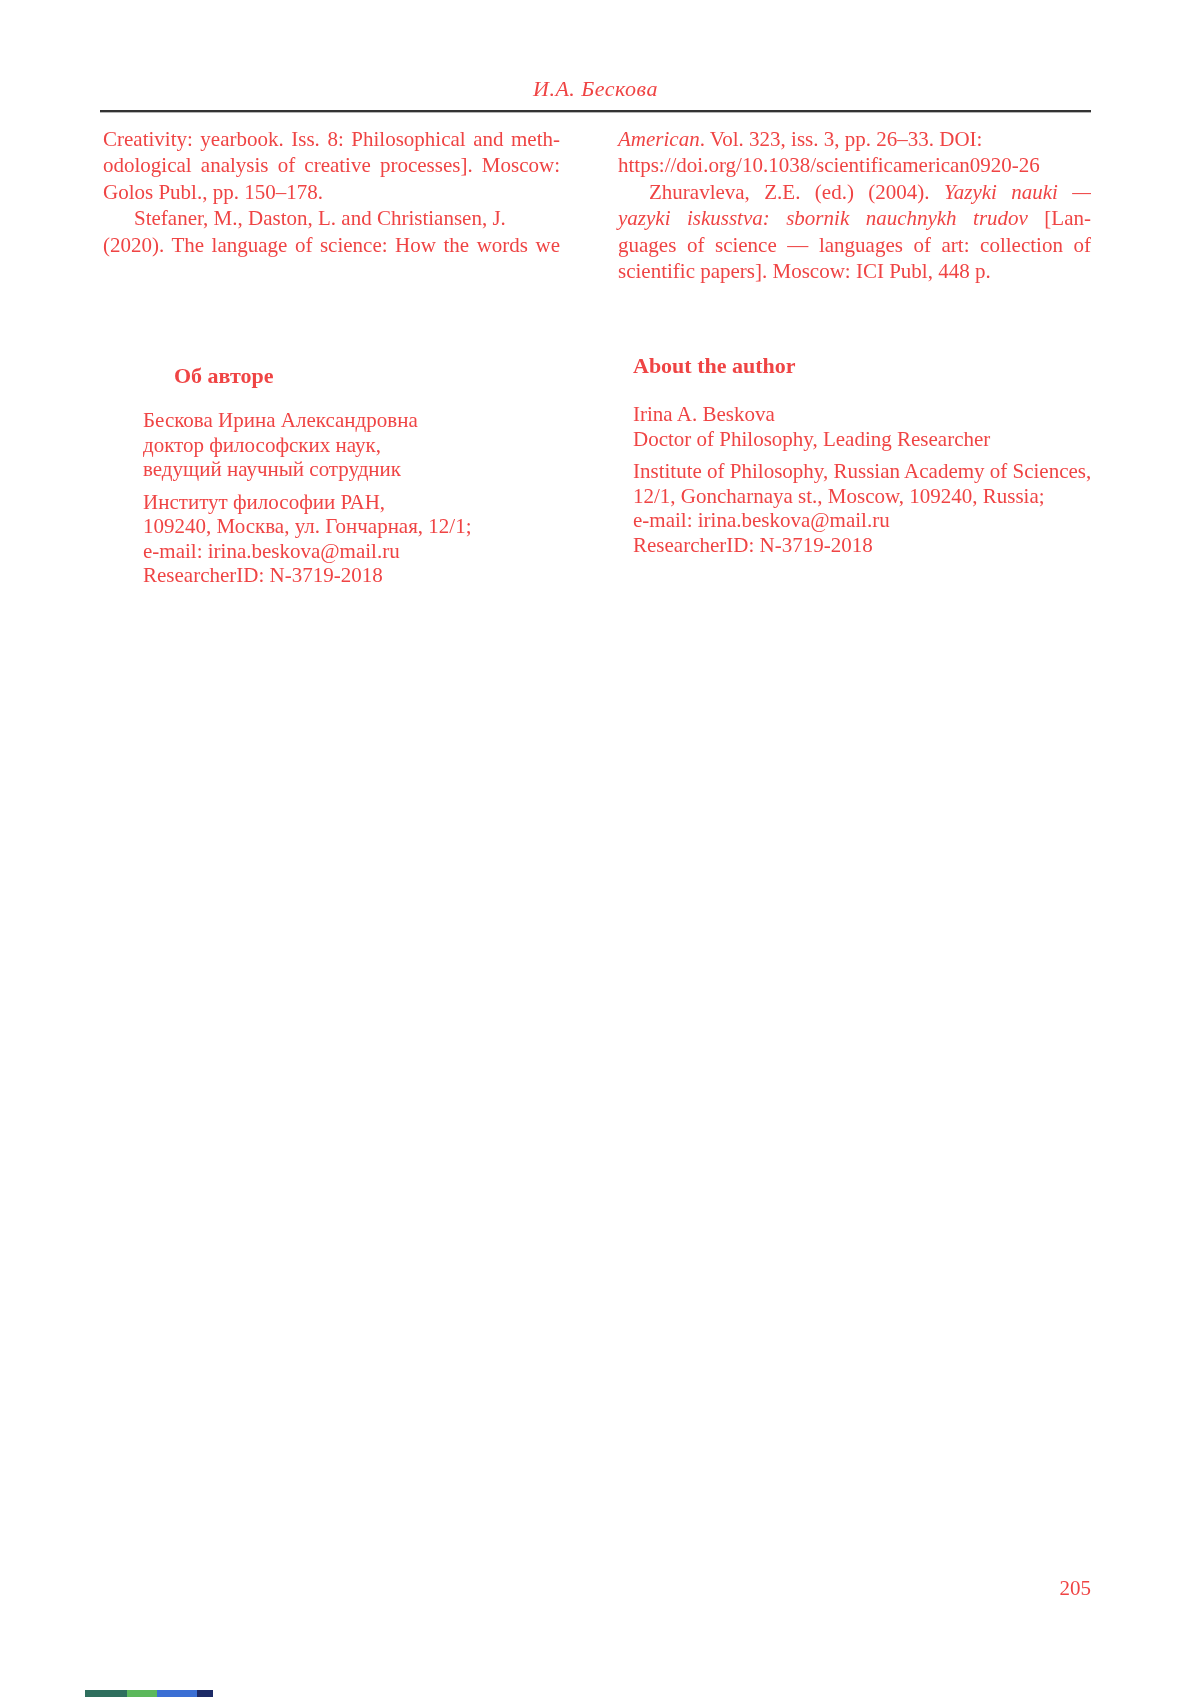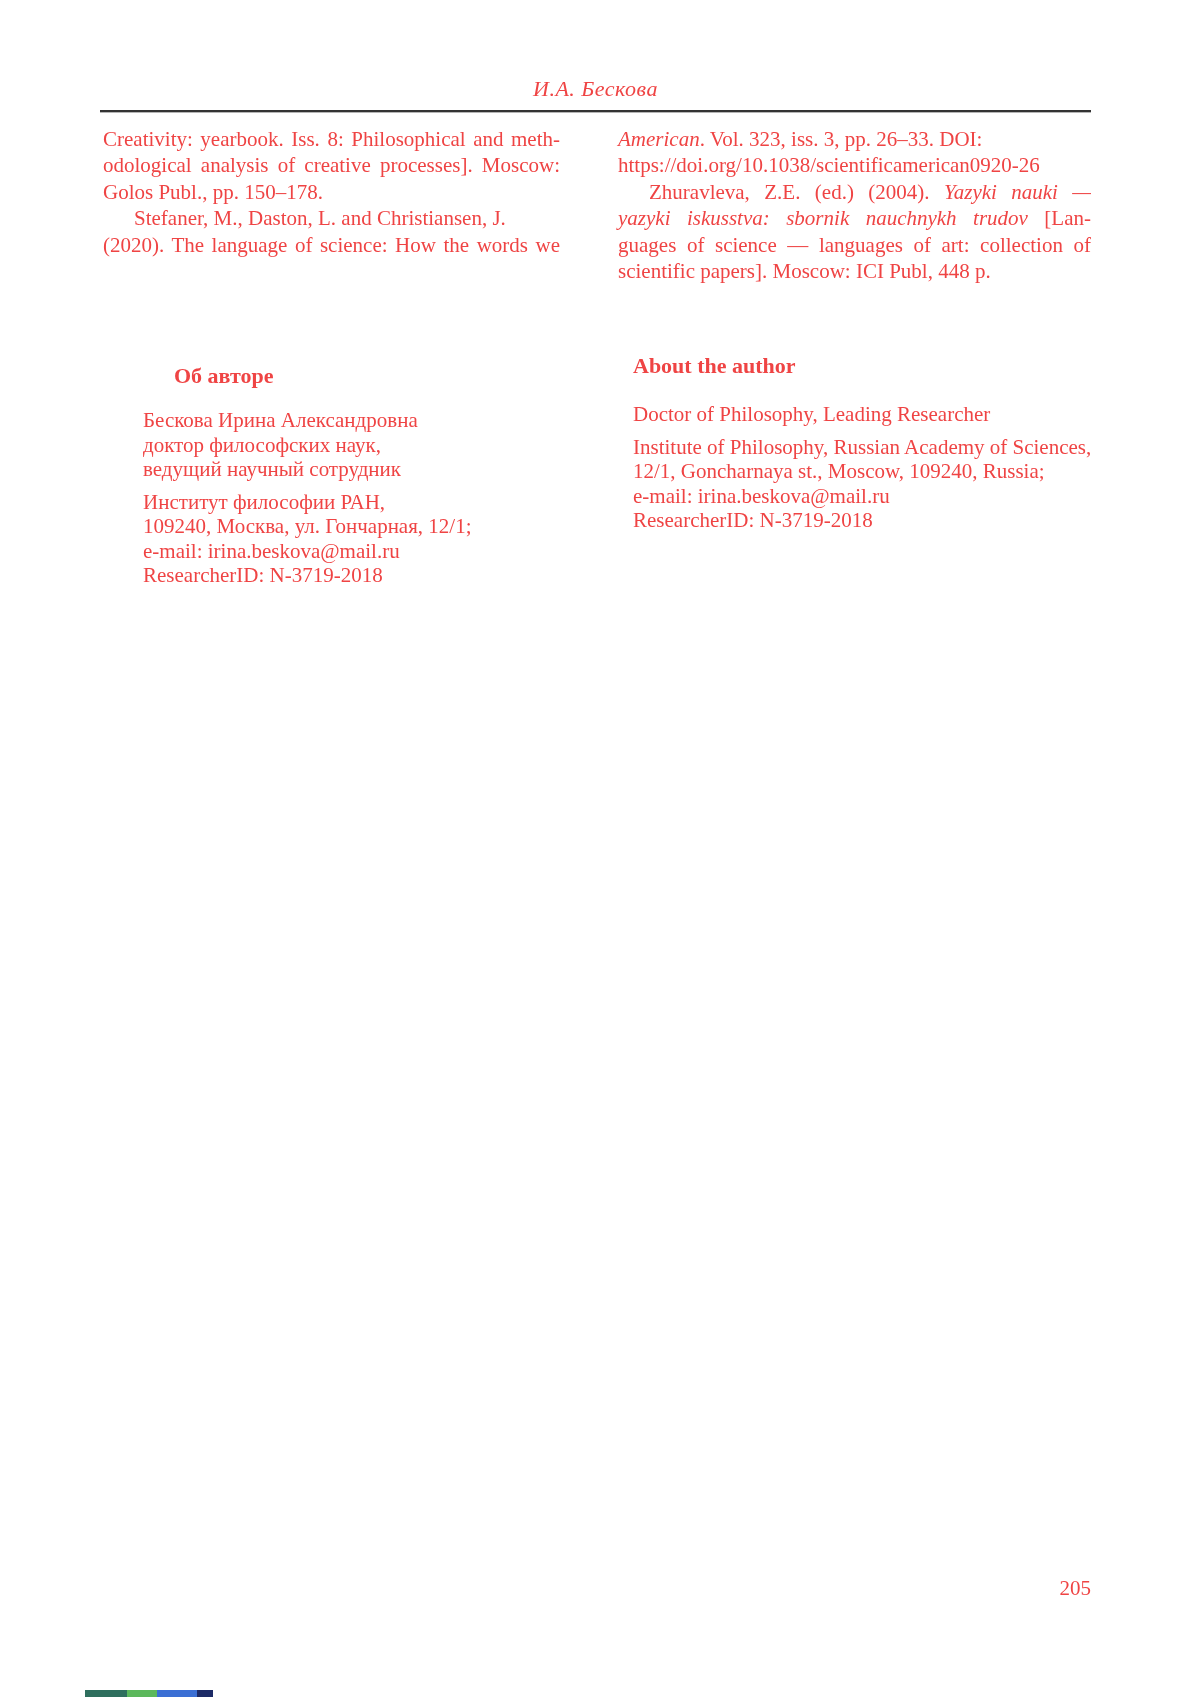--- a/index.html
+++ b/index.html
@@ -109,20 +109,21 @@
       <div class="apara">
         <div class="aline">Институт философии РАН,</div>
         <div class="aline">109240, Москва, ул. Гончарная, 12/1;</div>
         <div class="aline">e-mail: irina.beskova@mail.ru</div>
         <div class="aline">ResearcherID: N-3719-2018</div>
       </div>
     </div>
 
   <div class="author-block author-en">
       <div class="apara">
+        <div class="aline b">Irina A. Beskova</div>
         <div class="aline">Doctor of Philosophy, Leading Researcher</div>
       </div>
       <div class="apara">
         <div class="aline">Institute of Philosophy, Russian Academy of Sciences,</div>
         <div class="aline">12/1, Goncharnaya st., Moscow, 109240, Russia;</div>
         <div class="aline">e-mail: irina.beskova@mail.ru</div>
         <div class="aline">ResearcherID: N-3719-2018</div>
       </div>
     </div>
 

